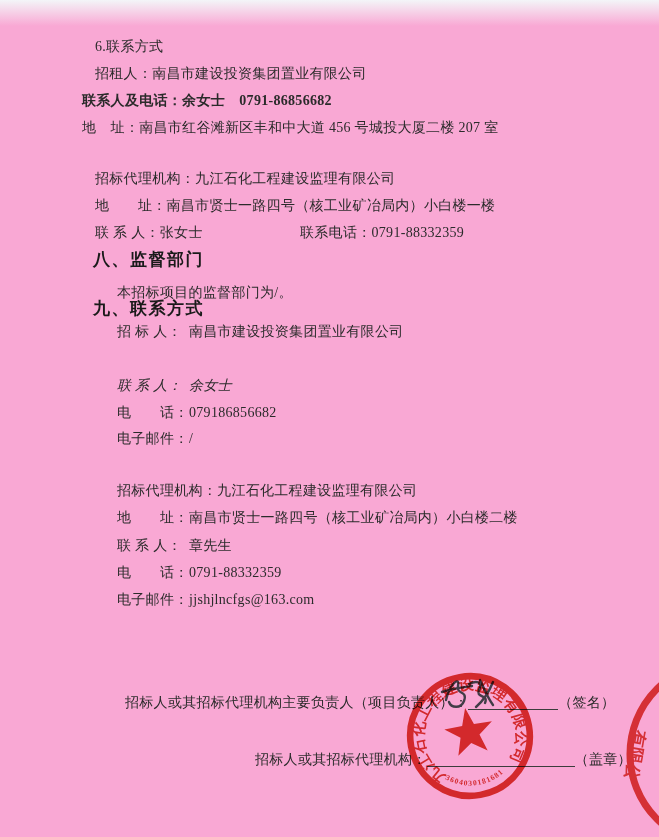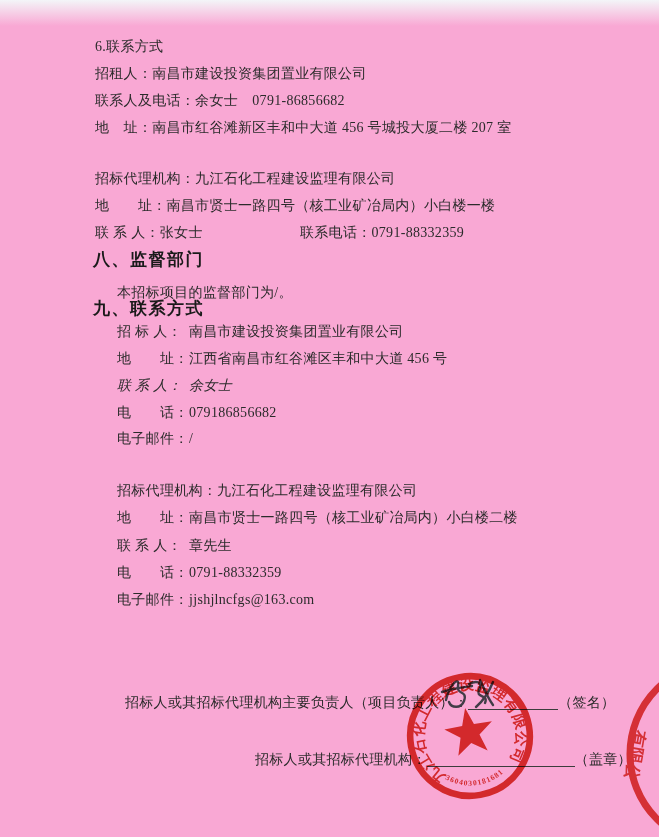--- a/index.html
+++ b/index.html
@@ -38,24 +38,24 @@
 <body>
 
 <div class="page">
 
   <div class="line" style="left:95px; top:38px;">
     <span>6.联系方式</span>
   </div>
   <div class="line" style="left:95px; top:65px;text-align:right;">
     <span>招租人：</span><span>南昌市建设投资集团置业有限公司</span>
   </div>
-  <div class="line" style="left:95px; top:92px;">
+  <div class="line" style="left:82px; top:92px;font-weight:bold;">
     <span>联系人及电话：</span><span>余女士　0791-86856682</span>
   </div>
-  <div class="line" style="left:95px; top:119px;">
+  <div class="line" style="left:82px; top:119px;">
     <span>地　址：</span><span>南昌市红谷滩新区丰和中大道 456 号城投大厦二楼 207 室</span>
   </div>
   <div class="line" style="left:95px; top:170px;">
     <span>招标代理机构：</span><span>九江石化工程建设监理有限公司</span>
   </div>
   <div class="line" style="left:95px; top:197px;">
     <span>地　　址：</span><span>南昌市贤士一路四号（核工业矿冶局内）小白楼一楼</span>
   </div>
   <div class="line" style="left:95px; top:224px;">
     <span>联 系 人：</span><span>张女士</span>
@@ -68,23 +68,20 @@
   <div class="line" style="left:117px; top:284px;">
     <span>本招标项目的监督部门为/。</span>
   </div>
 
   <div class="line heading" style="left:93px; top:297px;">
     <span>九、联系方式</span>
   </div>
 
   <div class="line sub-bold" style="left:117px; top:323px; font-weight:normal;">
     <span class="lbl">招 标 人：</span><span>南昌市建设投资集团置业有限公司</span>
-  </div>
-  <div class="line" style="left:117px; top:350px;">
-    <span class="lbl">地　　址：</span><span>江西省南昌市红谷滩区丰和中大道 456 号</span>
   </div>
   <div class="line" style="left:117px; top:377px;font-style:italic;">
     <span class="lbl">联 系 人：</span><span>余女士</span>
   </div>
   <div class="line" style="left:117px; top:404px;">
     <span class="lbl">电　　话：</span><span>079186856682</span>
   </div>
   <div class="line" style="left:117px; top:430px;">
     <span class="lbl">电子邮件：</span><span>/</span>
   </div>

